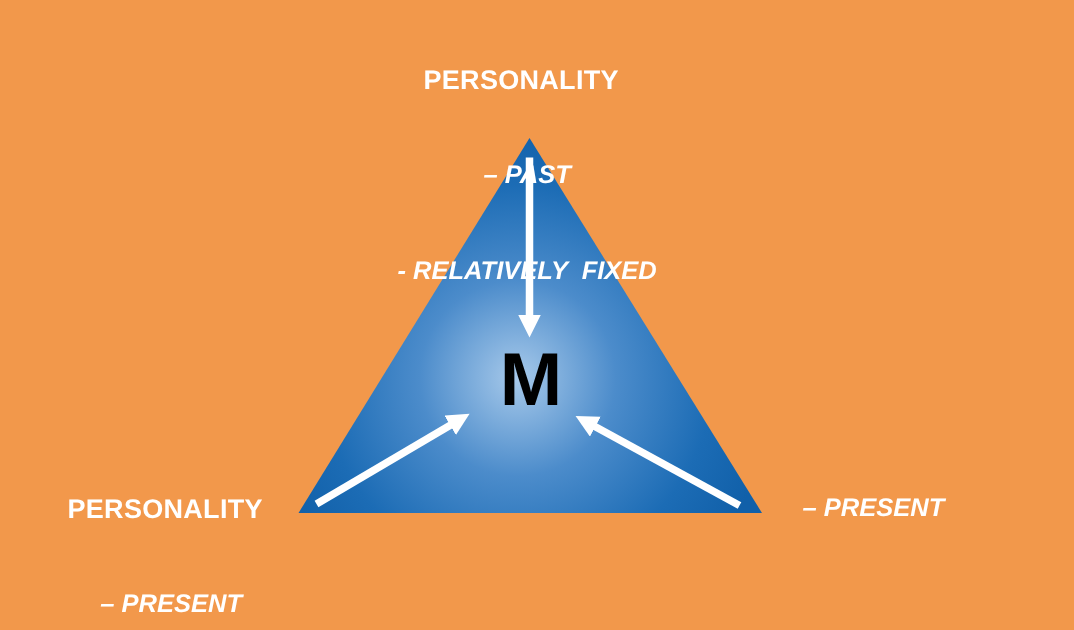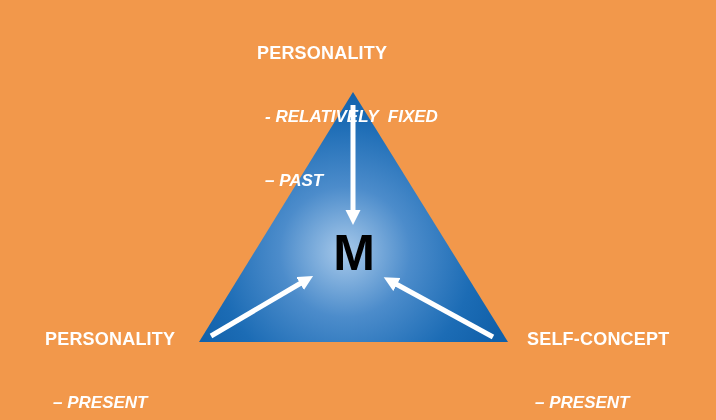--- a/index.html
+++ b/index.html
@@ -16,20 +16,21 @@
     color: #FFFFFF;
   }
   .diagram-svg {
     position: absolute;
     left: 0;
     top: 0;
   }
   .text-block {
     position: absolute;
     white-space: pre;
+    text-align: center;
   }
   .block-title {
     font-size: 18px;
     font-weight: bold;
     letter-spacing: 0.2px;
     line-height: 28px;
   }
   .block-line {
     font-size: 17px;
     font-weight: bold;
@@ -75,31 +76,30 @@
 
     <line x1="353" y1="105" x2="353" y2="211" stroke="#FFFFFF" stroke-width="5" marker-end="url(#arrowHead)"></line>
     <line x1="211" y1="336" x2="301" y2="283" stroke="#FFFFFF" stroke-width="5" marker-end="url(#arrowHead)"></line>
     <line x1="493" y1="337" x2="396" y2="284" stroke="#FFFFFF" stroke-width="5" marker-end="url(#arrowHead)"></line>
   </svg>
 
   <div class="m-label">M</div>
 
   <div class="text-block top-block">
     <div class="block-title">PERSONALITY</div>
+    <div class="block-line">– PAST</div>
     <div class="block-line">- RELATIVELY  FIXED</div>
-    <div class="block-line">– PAST</div>
   </div>
 
   <div class="text-block left-block">
     <div class="block-title">PERSONALITY</div>
     <div class="block-line">– PRESENT</div>
     
     
   </div>
 
   <div class="text-block right-block">
-    <div class="block-title">SELF-CONCEPT</div>
     <div class="block-line">– PRESENT</div>
     
     
   </div>
 
 </div>
 
 </body></html>

